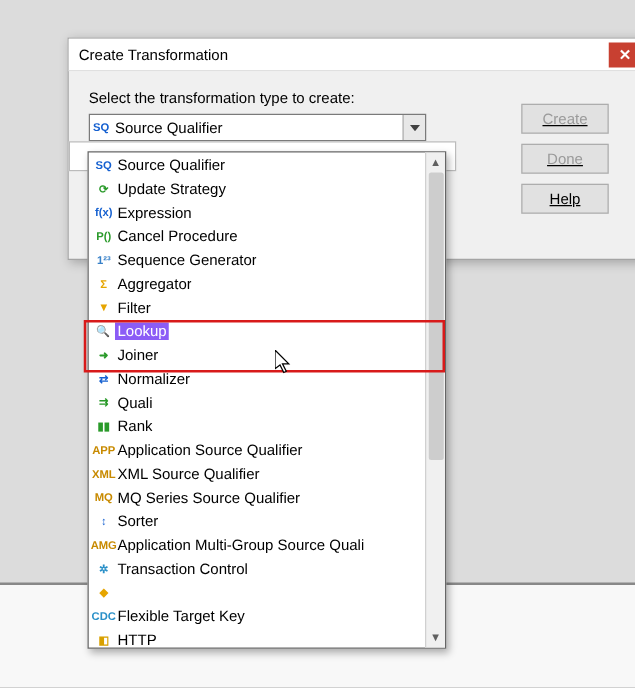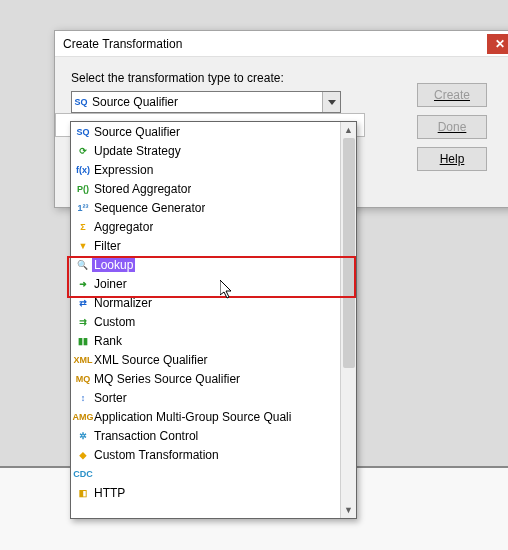--- a/index.html
+++ b/index.html
@@ -262,21 +262,21 @@
       <div class="dd-item">
         <span class="icon">
           <span class="ico-txt" style="color: rgb(21, 96, 208);">f(x)</span>
         </span>
         <span class="label">Expression</span>
       </div>
       <div class="dd-item">
         <span class="icon">
           <span class="ico-txt" style="color: rgb(42, 154, 42);">P()</span>
         </span>
-        <span class="label">Stored Aggregator</span>
+        <span class="label">Cancel Procedure</span>
       </div>
       <div class="dd-item">
         <span class="icon">
           <span class="ico-txt" style="color: rgb(55, 128, 200);">1²³</span>
         </span>
         <span class="label">Sequence Generator</span>
       </div>
       <div class="dd-item">
         <span class="icon">
           <span class="ico-txt" style="color: rgb(230, 165, 0);">Σ</span>
@@ -304,30 +304,36 @@
       <div class="dd-item">
         <span class="icon">
           <span class="ico-txt" style="color: rgb(21, 96, 208);">⇄</span>
         </span>
         <span class="label">Normalizer</span>
       </div>
       <div class="dd-item">
         <span class="icon">
           <span class="ico-txt" style="color: rgb(42, 154, 42);">⇉</span>
         </span>
-        <span class="label">Custom</span>
+        <span class="label">Quali</span>
       </div>
       <div class="dd-item">
         <span class="icon">
           <span class="ico-txt" style="color: rgb(42, 154, 42);">▮▮</span>
         </span>
         <span class="label">Rank</span>
       </div>
       <div class="dd-item">
         <span class="icon">
+          <span class="ico-txt" style="color: rgb(200, 138, 0);">APP</span>
+        </span>
+        <span class="label">Application Source Qualifier</span>
+      </div>
+      <div class="dd-item">
+        <span class="icon">
           <span class="ico-txt" style="color: rgb(200, 138, 0);">XML</span>
         </span>
         <span class="label">XML Source Qualifier</span>
       </div>
       <div class="dd-item">
         <span class="icon">
           <span class="ico-txt" style="color: rgb(200, 138, 0);">MQ</span>
         </span>
         <span class="label">MQ Series Source Qualifier</span>
       </div>
@@ -346,26 +352,26 @@
       <div class="dd-item">
         <span class="icon">
           <span class="ico-txt" style="color: rgb(42, 144, 200);">✲</span>
         </span>
         <span class="label">Transaction Control</span>
       </div>
       <div class="dd-item">
         <span class="icon">
           <span class="ico-txt" style="color: rgb(230, 165, 0);">◆</span>
         </span>
-        <span class="label">Custom Transformation</span>
       </div>
       <div class="dd-item">
         <span class="icon">
           <span class="ico-txt" style="color: rgb(42, 144, 200);">CDC</span>
         </span>
+        <span class="label">Flexible Target Key</span>
       </div>
       <div class="dd-item">
         <span class="icon">
           <span class="ico-txt" style="color: rgb(216, 160, 0);">◧</span>
         </span>
         <span class="label">HTTP</span>
       </div>
     </div>
   <div class="dd-scroll">
     <div class="arrow">▲</div>

